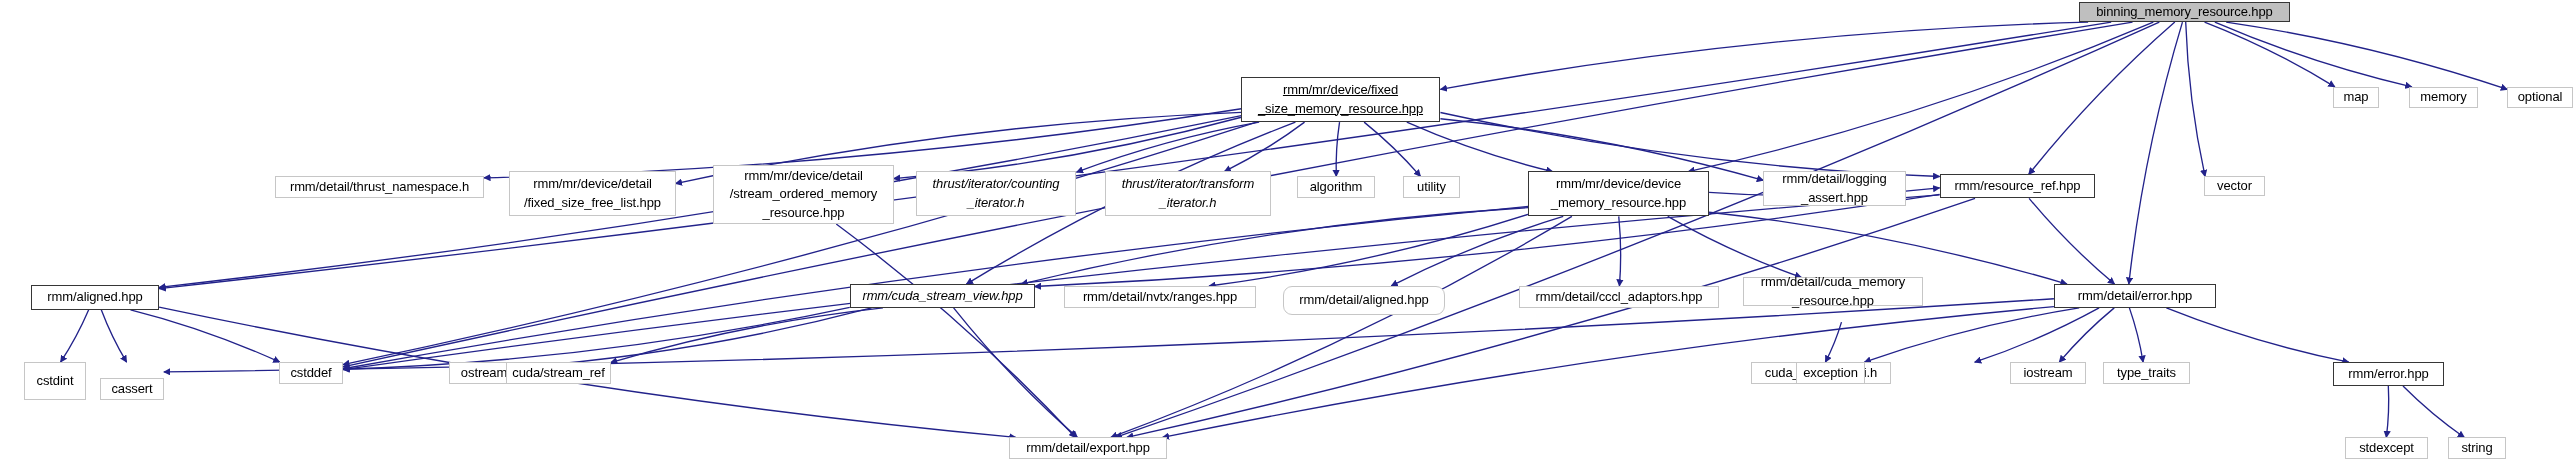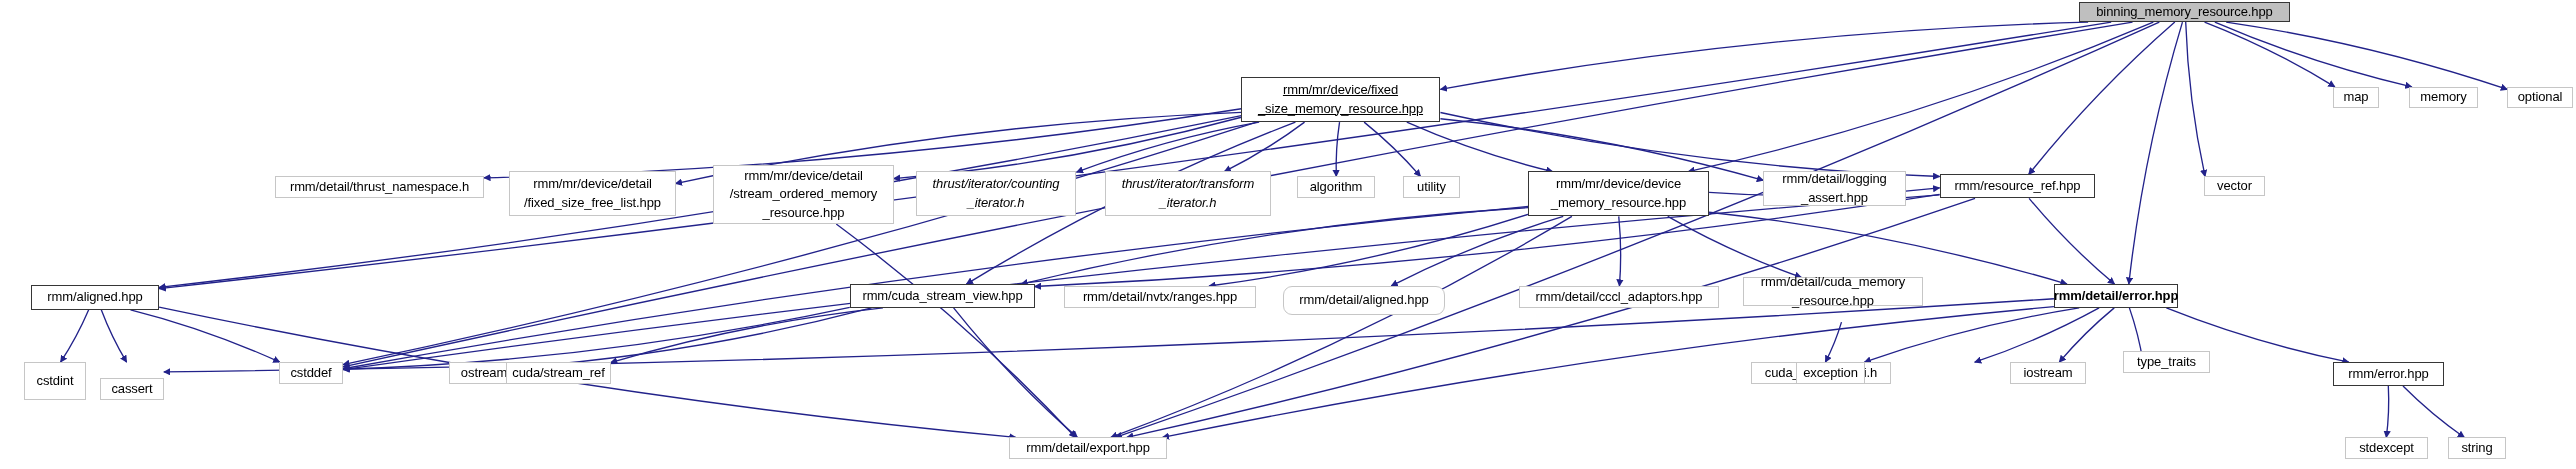--- a/index.html
+++ b/index.html
@@ -137,35 +137,35 @@
 _iterator.h</div>
       <div class="node" style="left: 1297px; top: 176px; width: 78px; height: 22px;">algorithm</div>
       <div class="node" style="left: 1403px; top: 176px; width: 57px; height: 22px;">utility</div>
       <div class="node emph" style="left: 1528px; top: 171px; width: 181px; height: 45px;">rmm/mr/device/device
 _memory_resource.hpp</div>
       <div class="node" style="left: 1763px; top: 171px; width: 143px; height: 35px;">rmm/detail/logging
 _assert.hpp</div>
       <div class="node emph" style="left: 1940px; top: 174px; width: 155px; height: 24px;">rmm/resource_ref.hpp</div>
       <div class="node" style="left: 2176px; top: 176px; width: 61px; height: 20px; margin-left: 28px;">vector</div>
       <div class="node emph" style="left: 31px; top: 285px; width: 128px; height: 25px;">rmm/aligned.hpp</div>
-      <div class="node emph" style="left: 850px; top: 284px; width: 185px; height: 24px;">rmm/cuda_stream_view.hpp</div>
+      <div class="node emph" style="left: 850px; top: 284px; width: 185px; height: 24px; font-style: italic;">rmm/cuda_stream_view.hpp</div>
       <div class="node" style="left: 1064px; top: 286px; width: 192px; height: 22px;">rmm/detail/nvtx/ranges.hpp</div>
       <div class="node" style="left: 1283px; top: 286px; width: 162px; height: 29px; border-radius: 9px;">rmm/detail/aligned.hpp</div>
       <div class="node" style="left: 1519px; top: 286px; width: 200px; height: 22px;">rmm/detail/cccl_adaptors.hpp</div>
       <div class="node" style="left: 1743px; top: 277px; width: 180px; height: 29px;">rmm/detail/cuda_memory
 _resource.hpp</div>
-      <div class="node emph" style="left: 2054px; top: 284px; width: 124px; height: 24px; font-weight: bold;">rmm/detail/error.hpp</div>
+      <div class="node emph" style="left: 2054px; top: 284px; width: 162px; height: 24px;">rmm/detail/error.hpp</div>
       <div class="node" style="left: 24px; top: 362px; width: 62px; height: 38px;">cstdint</div>
       <div class="node" style="left: 100px; top: 362px; width: 64px; height: 22px; margin-top: 16px;">cassert</div>
       <div class="node" style="left: 279px; top: 362px; width: 64px; height: 22px;">cstddef</div>
       <div class="node" style="left: 449px; top: 362px; width: 70px; height: 22px;">ostream</div>
       <div class="node" style="left: 506px; top: 362px; width: 105px; height: 22px;">cuda/stream_ref</div>
       <div class="node" style="left: 1751px; top: 362px; width: 140px; height: 22px;">cuda_runtime_api.h</div>
       <div class="node" style="left: 1796px; top: 362px; width: 69px; height: 22px;">exception</div>
       <div class="node" style="left: 2010px; top: 362px; width: 76px; height: 22px;">iostream</div>
-      <div class="node" style="left: 2103px; top: 351px; width: 87px; height: 22px; margin-left: 20px;">type_traits</div>
+      <div class="node" style="left: 2103px; top: 362px; width: 87px; height: 22px;">type_traits</div>
       <div class="node emph" style="left: 2333px; top: 362px; width: 111px; height: 24px;">rmm/error.hpp</div>
       <div class="node" style="left: 2345px; top: 437px; width: 83px; height: 22px;">stdexcept</div>
       <div class="node" style="left: 2448px; top: 437px; width: 58px; height: 22px;">string</div>
       <div class="node" style="left: 1009px; top: 437px; width: 158px; height: 22px;">rmm/detail/export.hpp</div>
     </div>
 </div>
 
 
 </body></html>

